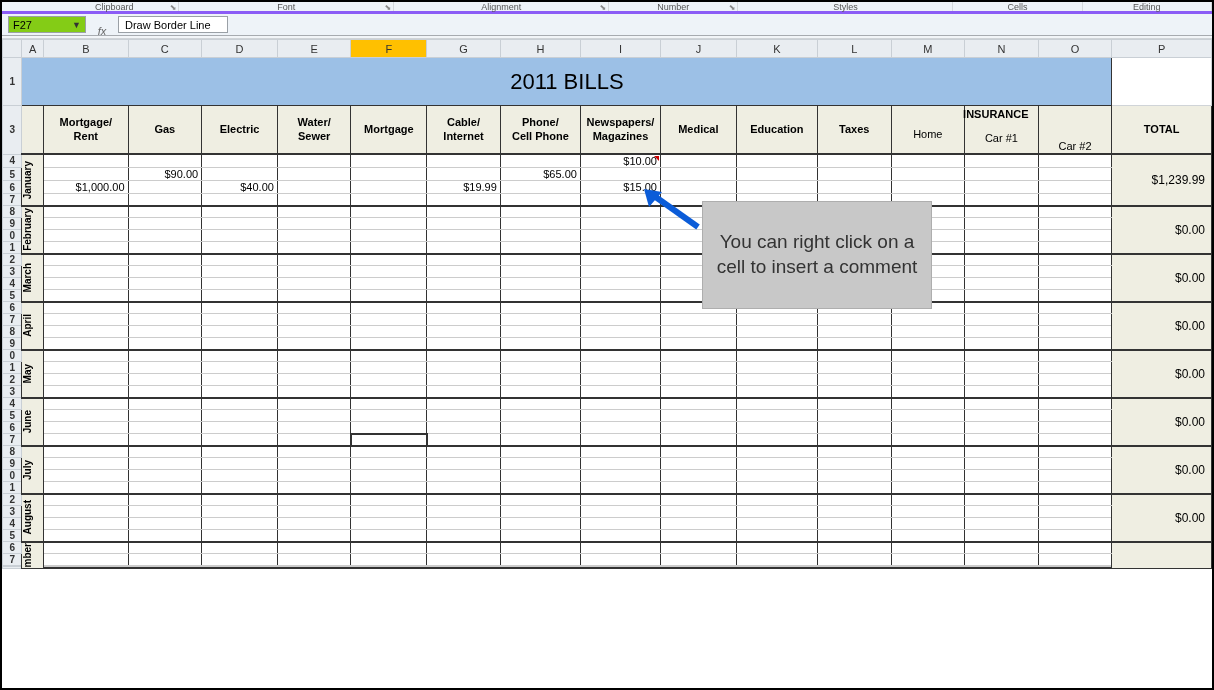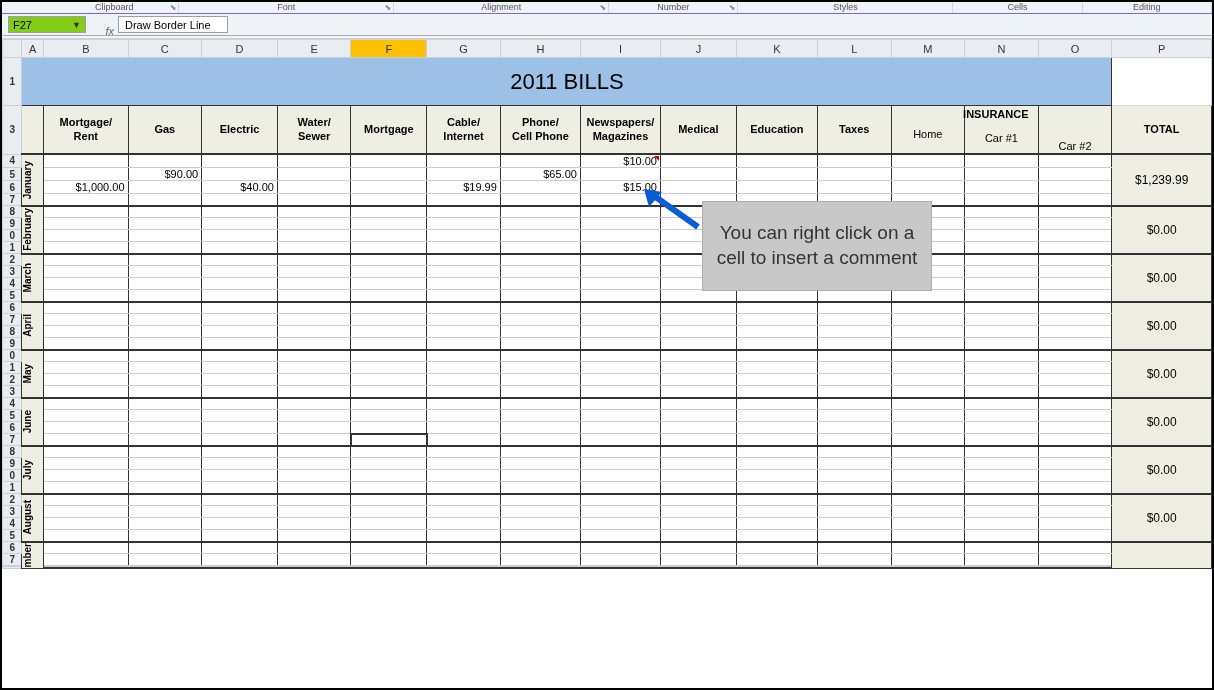--- a/index.html
+++ b/index.html
@@ -10,21 +10,21 @@
   width: 1214px;
   height: 690px;
   overflow: hidden;
   position: relative;
   border: 2px solid #000;
 }
 .ribbon-groups {
   display: flex;
   height: 12px;
   background: #eef3f8;
-  border-bottom: 1px solid #8b5cf6;
+  border-bottom: 3px solid #8b5cf6;
   padding-left: 48px;
 }
 .ribbon-group {
   flex: 1;
   text-align: center;
   font-size: 9px;
   color: #555;
   border-right: 1px solid #d4d8dc;
   position: relative;
 }
@@ -53,21 +53,21 @@
   font-size: 11px;
   display: flex;
   align-items: center;
   justify-content: space-between;
 }
 .name-box .arrow { font-size: 9px; color: #333; }
 .fx-label {
   font-style: italic;
   color: #666;
   width: 24px;
-  text-align: right;
+  text-align: center;
   margin-top: 12px;
 }
 .formula-input {
   height: 17px;
   border: 1px solid #9aa0a6;
   background: #fff;
   padding: 0 6px;
   font-size: 11px;
   width: 110px;
   display: flex;
@@ -137,43 +137,43 @@
 }
 .month-lbl span {
   writing-mode: vertical-rl;
   transform: rotate(180deg);
   display: block;
   text-align: center;
   font-weight: bold;
 }
 .total-cell {
   background: #efeee2;
-  text-align: center;
+  text-align: right;
   font-size: 12px;
   border: 1px solid #333;
-  padding: 0 0;
+  padding: 0 6px;
 }
 .data-cell {
   border-left: 1px solid #333;
   border-right: 1px solid #333;
   border-top: 1px solid #ccc;
   border-bottom: 1px solid #ccc;
   text-align: right;
   padding: 0 3px;
   font-size: 11px;
 }
 .section-top { border-top: 2px solid #333 !important; }
 .section-bot { border-bottom: 2px solid #333 !important; }
 .col-F-sel { background: #ffc000 !important; }
 .callout {
   position: absolute;
   left: 700px;
   top: 162px;
   width: 230px;
-  height: 90px;
+  height: 108px;
   background: #c8c8c8;
   border: 1px solid #aeaeae;
   display: flex;
   align-items: center;
   justify-content: center;
   text-align: center;
   font-size: 19px;
   color: #333;
   padding: 6px;
   line-height: 1.3;

